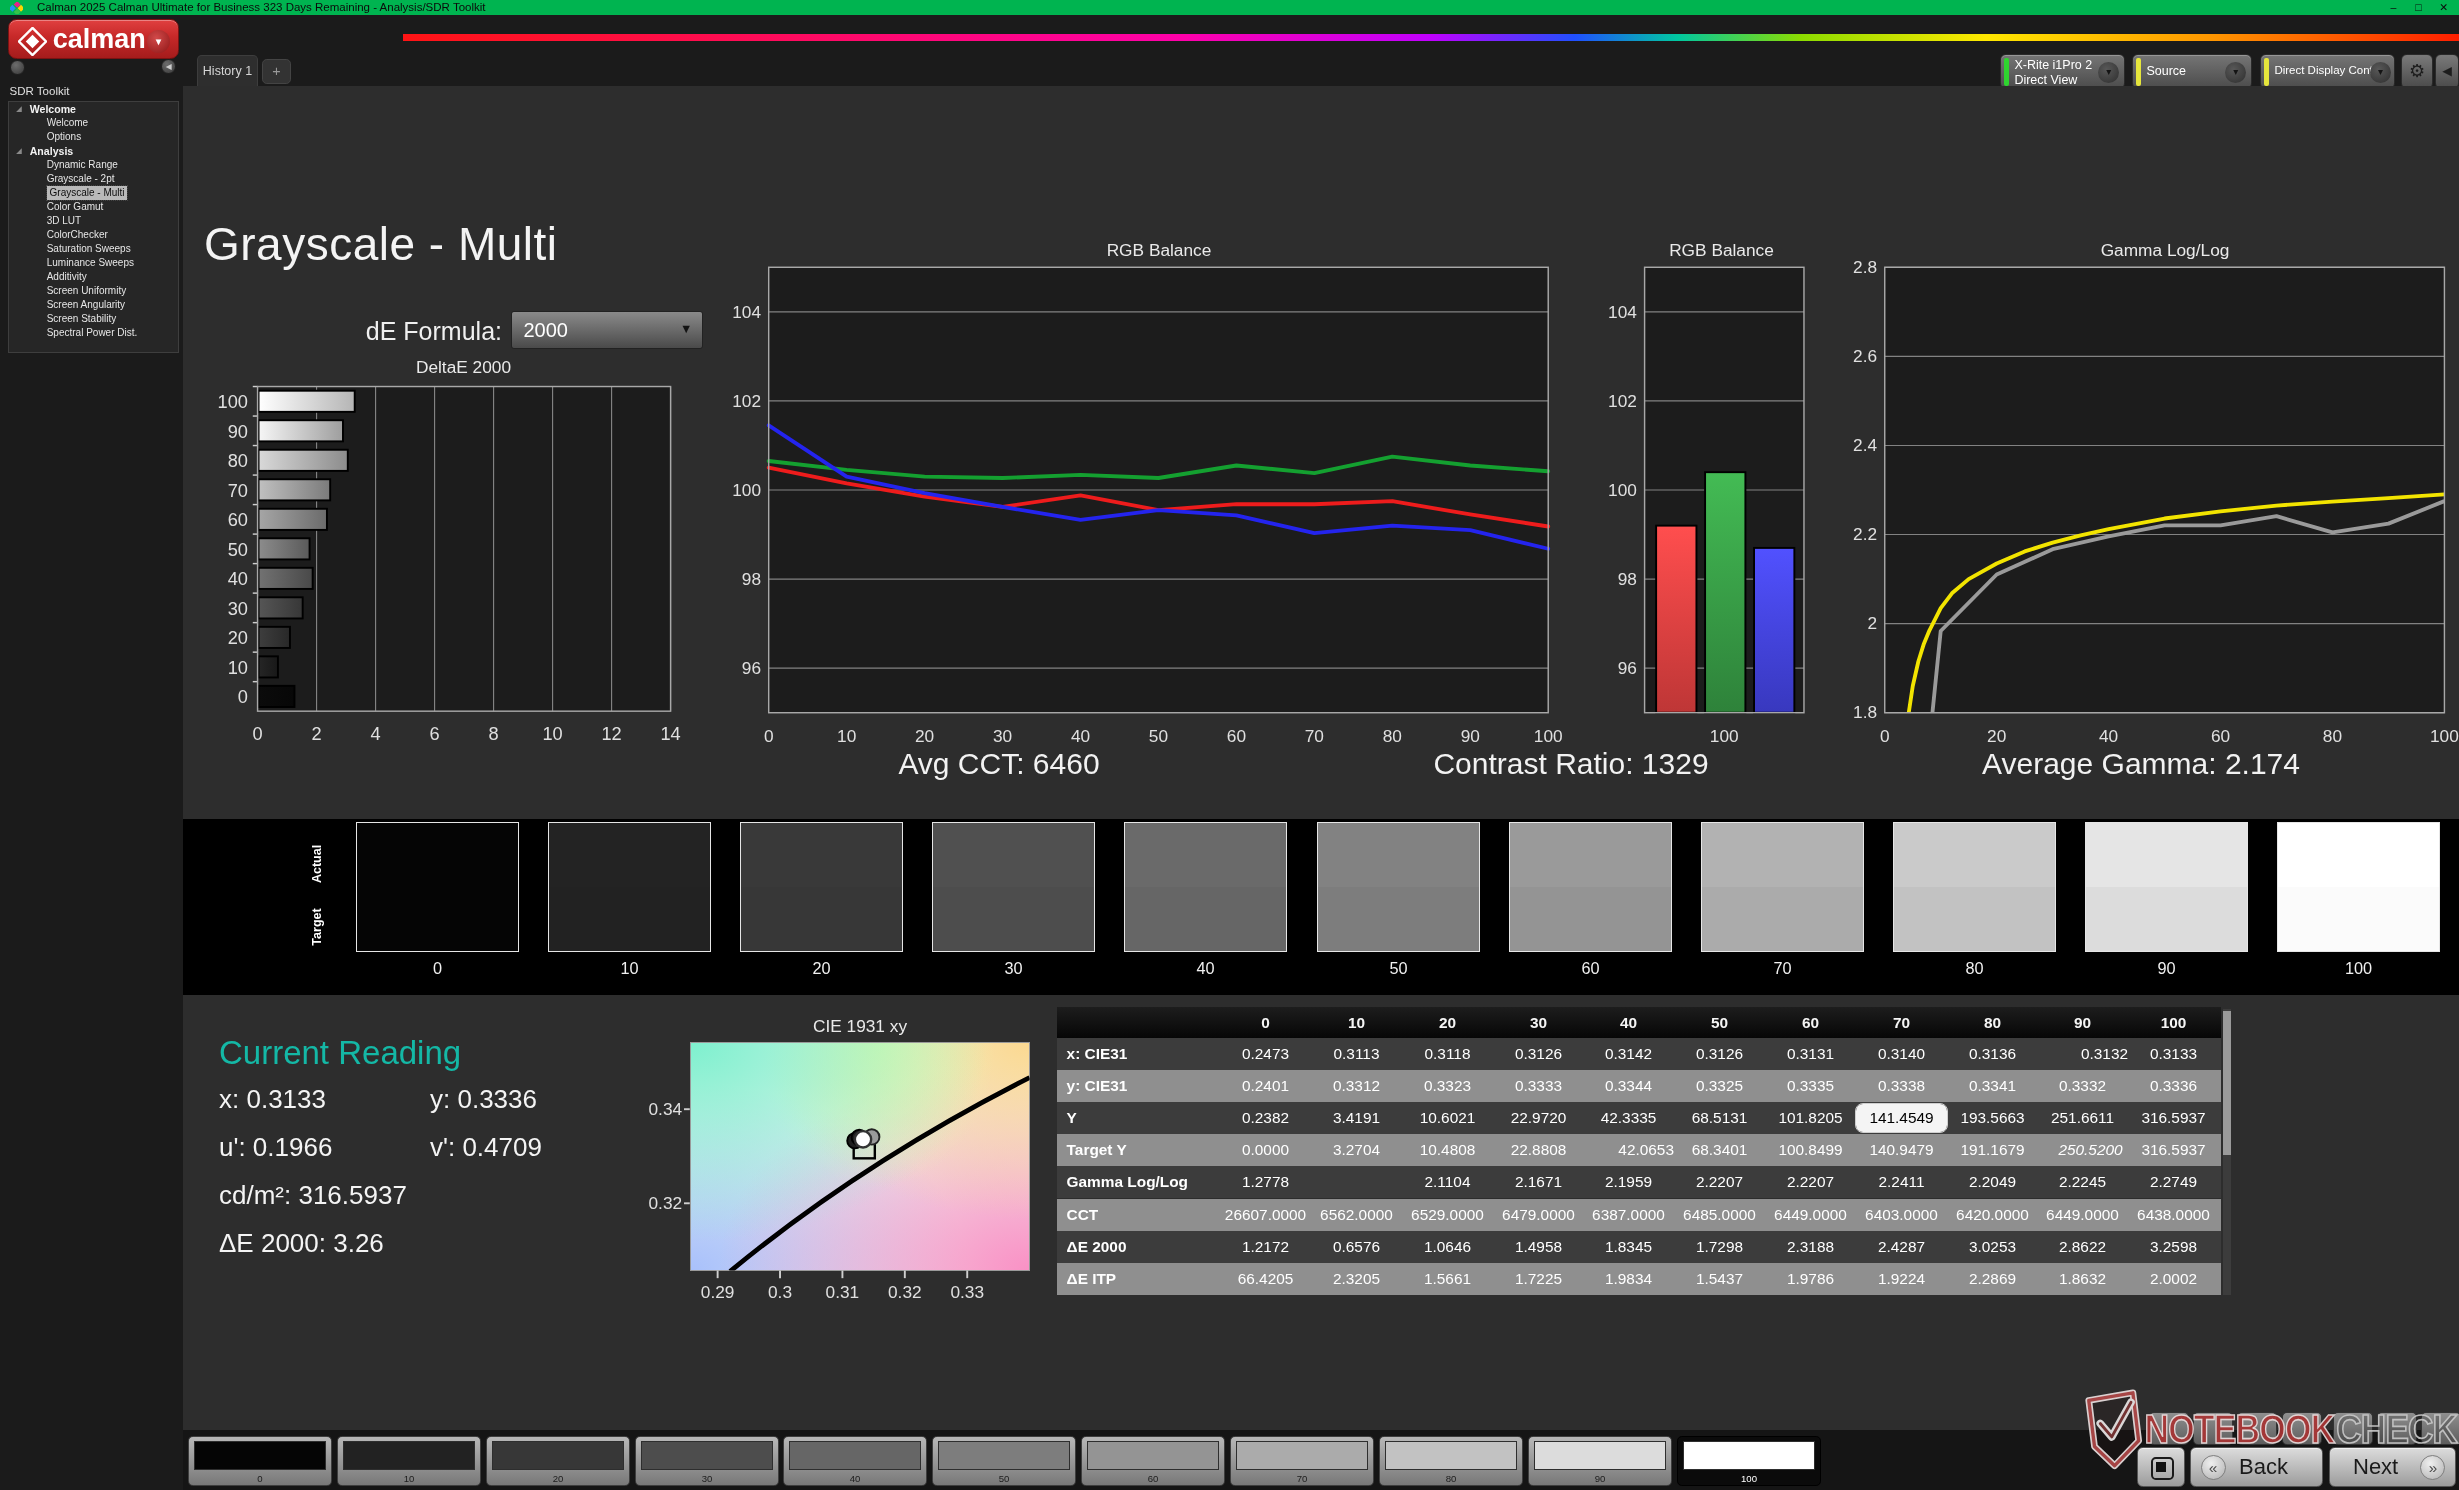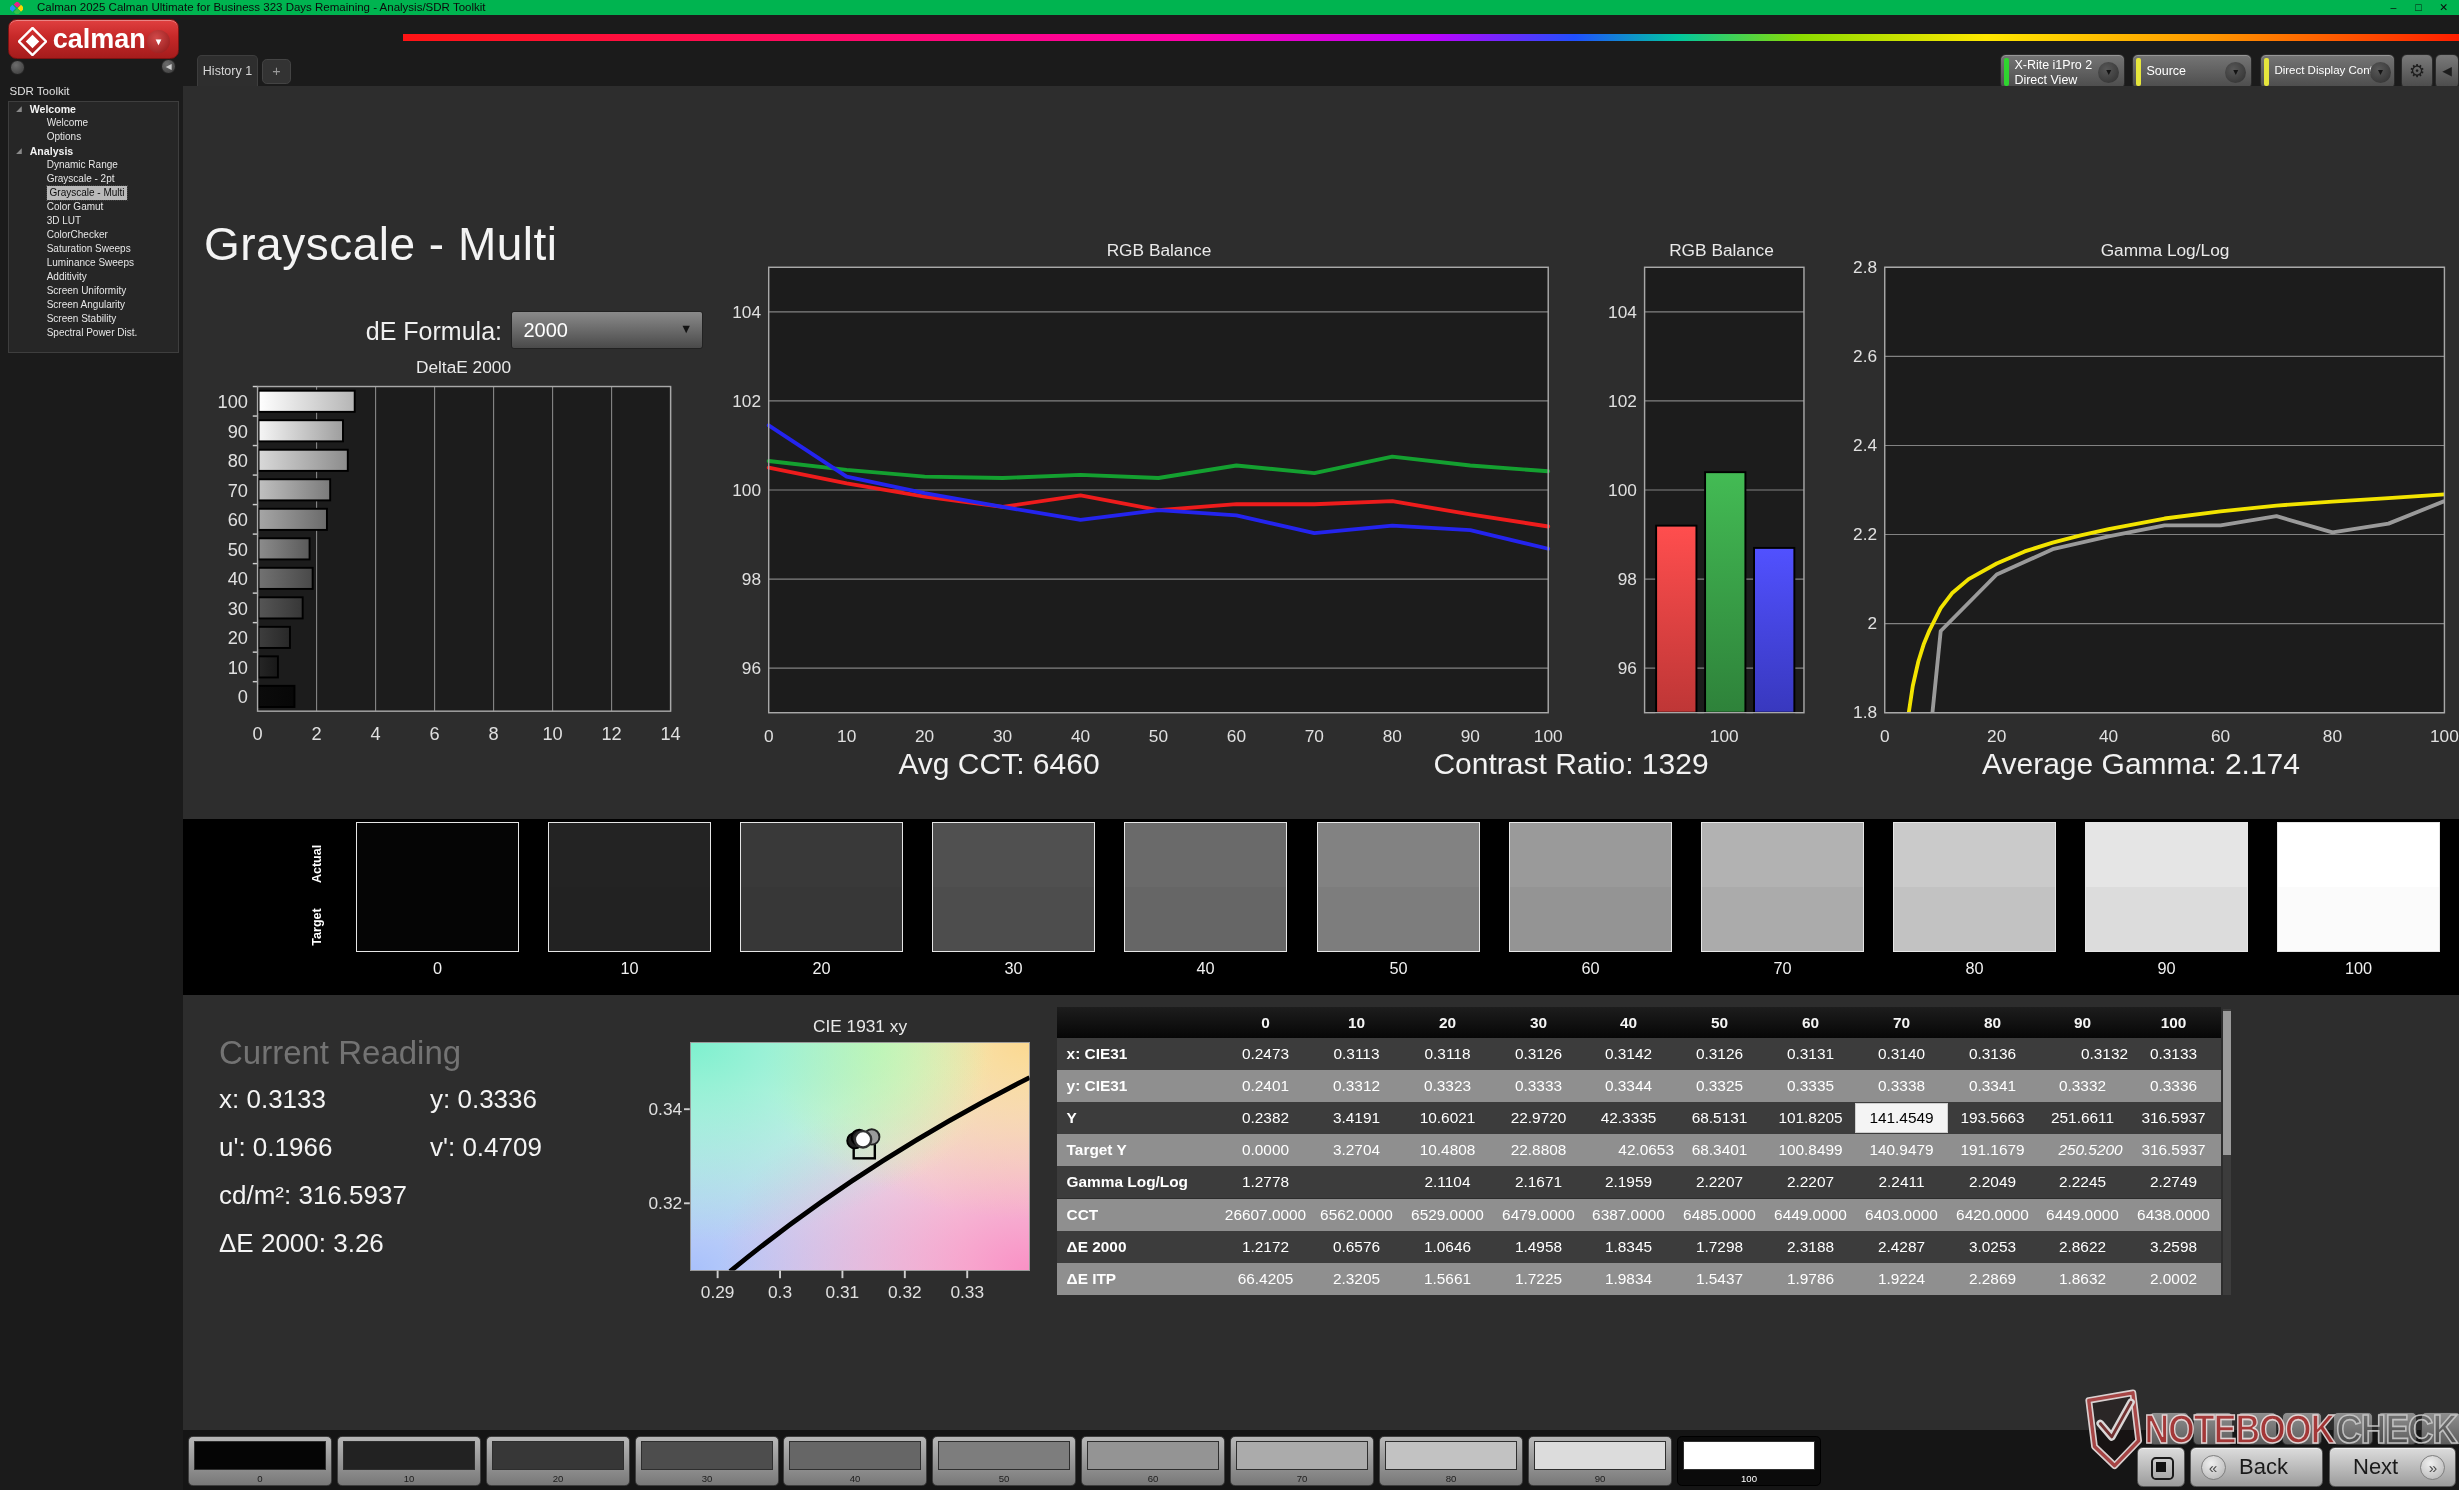--- a/index.html
+++ b/index.html
@@ -46,21 +46,21 @@
   #dedrop .arr{position:absolute;right:9.6px;top:9.6px;color:#141414;font-size:12.5px}
   .charttitle{position:absolute;color:#eaeaea;font-size:17.3px;text-align:center}
   .sumtxt{position:absolute;top:747px;width:596px;text-align:center;color:#f2f2f2;font-size:30px}
   
   #band{left:183px;top:819px;width:2277px;height:176px;background:#000}
   .rotlbl{position:absolute;color:#fff;font-size:12.5px;font-weight:bold;transform:rotate(-90deg);transform-origin:center}
   .gsw{position:absolute;width:163px;height:130px;border:1.9px solid #e6e6e6}
   .gsw .half{position:absolute;left:0;width:100%;height:50%}
   .gsw-lbl{position:absolute;width:163px;text-align:center;color:#f0f0f0;font-size:16.3px}
   
-  #crtitle{left:219px;top:1034px;font-size:33px;color:#737373}
+  #crtitle{left:219px;top:1034px;font-size:33px;color:#14b8a6}
   .crline{position:absolute;color:#f4f4f4;font-size:26px;white-space:nowrap}
   .cie-bg{left:690px;top:1042px;width:340px;height:229px;border:1.9px solid #9a9a9a;background:radial-gradient(ellipse at 0% 0%,rgba(120,240,205,.95),rgba(120,240,205,0) 62%),radial-gradient(ellipse at 55% 0%,rgba(225,250,170,.9),rgba(225,250,170,0) 45%),radial-gradient(ellipse at 100% 0%,rgba(252,215,140,.95),rgba(252,215,140,0) 55%),radial-gradient(ellipse at 100% 100%,rgba(250,140,195,.95),rgba(250,140,195,0) 65%),radial-gradient(ellipse at 0% 100%,rgba(165,190,252,.95),rgba(165,190,252,0) 58%),#eef4ee}
   
   #tablewrap{left:1057px;top:1007px;width:1164px;height:290px}
   .thead{position:absolute;left:0;top:0;width:1164px;height:31px;background:linear-gradient(180deg,#1d1d1d,#060606)}
   .thcell{position:absolute;top:0;height:31px;line-height:31px;text-align:center;color:#f5f5f5;font-size:15.4px;font-weight:bold}
   .trowbg{position:absolute;left:0;width:1164px;height:32px}
   .tlabel{position:absolute;left:9.6px;color:#fff;font-size:15.4px;font-weight:bold;line-height:32px}
   .tval{position:absolute;text-align:center;color:#fff;font-size:15.4px;line-height:32px}
   .tval.hl{background:#f4f4f4;color:#000;outline:1.9px solid #cfcfcf;line-height:28px;margin-top:1.9px;height:28px}
@@ -508,21 +508,21 @@
       </div>
       <div class="trowbg" style="top: 95px; background: rgb(60, 60, 60);">
         <div class="tlabel">Y</div>
         <div class="tval" style="left: 163px; width: 91px;">0.2382</div>
         <div class="tval" style="left: 254px; width: 91px;">3.4191</div>
         <div class="tval" style="left: 345px; width: 91px;">10.6021</div>
         <div class="tval" style="left: 436px; width: 91px;">22.9720</div>
         <div class="tval" style="left: 526px; width: 91px;">42.3335</div>
         <div class="tval" style="left: 617px; width: 91px;">68.5131</div>
         <div class="tval" style="left: 708px; width: 91px;">101.8205</div>
-        <div class="tval hl" style="left: 799px; width: 91px;">141.4549</div>
+        <div class="tval hl" style="left: 799px; width: 91px; border-radius: 7px;">141.4549</div>
         <div class="tval" style="left: 890px; width: 91px;">193.5663</div>
         <div class="tval" style="left: 980px; width: 91px;">251.6611</div>
         <div class="tval" style="left: 1071px; width: 91px;">316.5937</div>
       </div>
       <div class="trowbg" style="top: 127px; background: rgb(143, 143, 143);">
         <div class="tlabel">Target Y</div>
         <div class="tval" style="left: 163px; width: 91px;">0.0000</div>
         <div class="tval" style="left: 254px; width: 91px;">3.2704</div>
         <div class="tval" style="left: 345px; width: 91px;">10.4808</div>
         <div class="tval" style="left: 436px; width: 91px;">22.8808</div>

